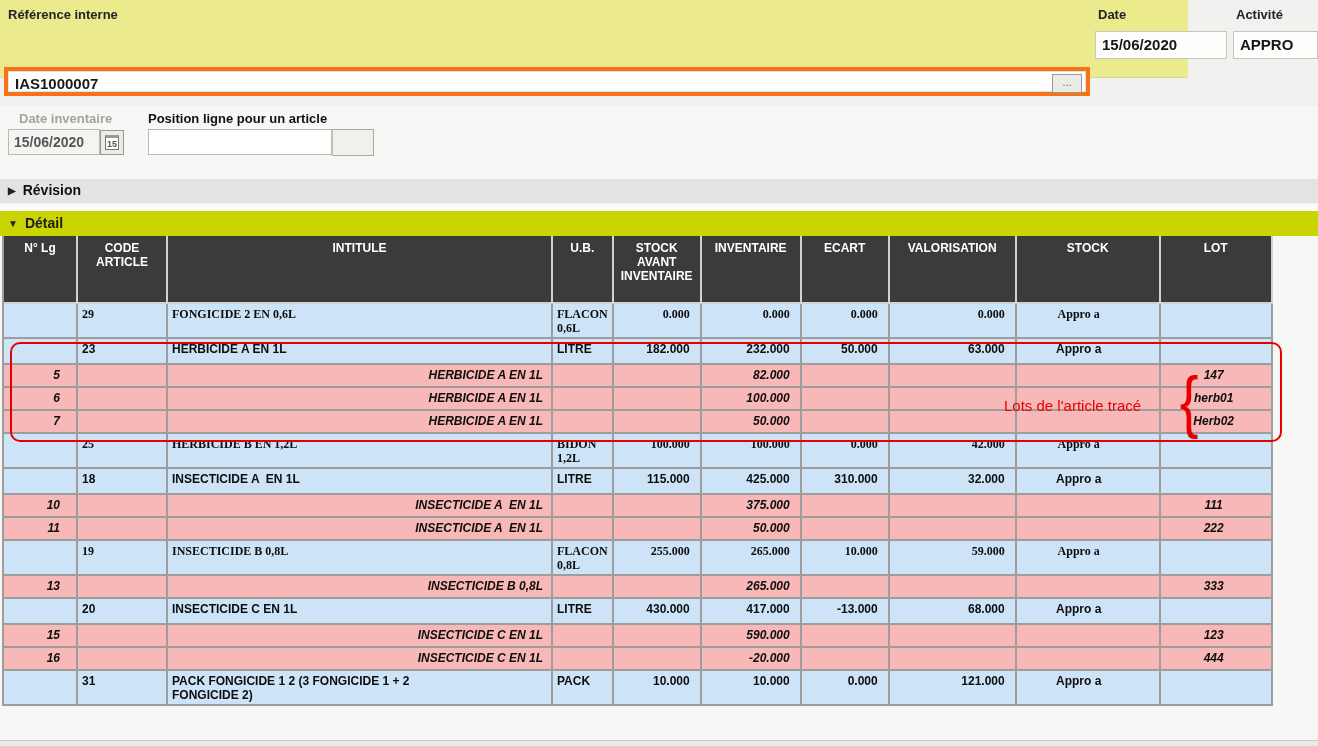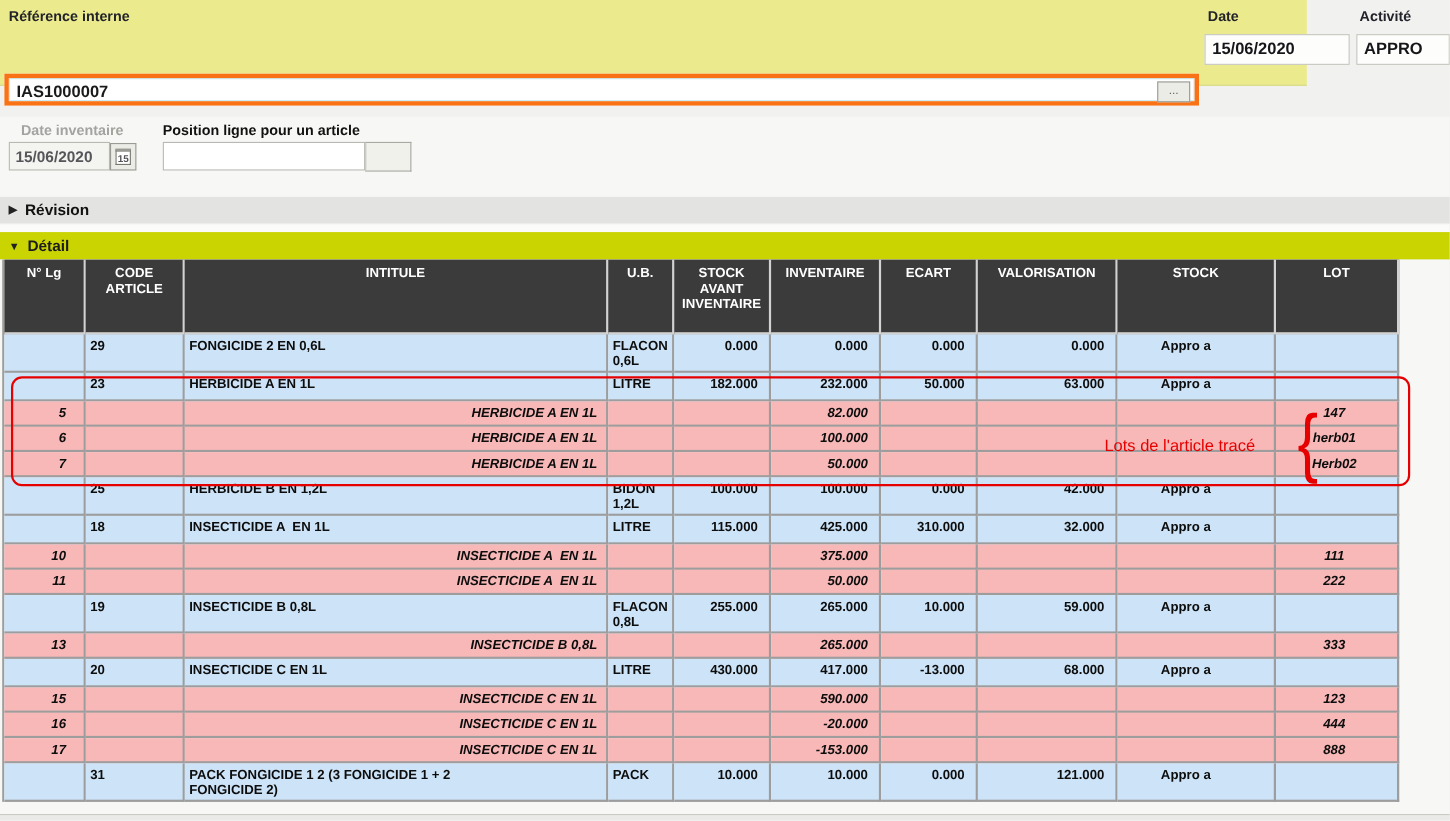--- a/index.html
+++ b/index.html
@@ -55,21 +55,21 @@
   .table-region { position:absolute; left:0; top:236px; width:1318px; height:504px; background:#f7f7f5; }
   table.grid { border-collapse:separate; border-spacing:0; table-layout:fixed; margin-left:2px;
                font-size:12px; font-weight:bold; color:#0d0d0d; border-left:2px solid #9d9d9d; }
   th { background:#3b3b3b; color:#ffffff; font-size:12px; font-weight:bold; text-align:center;
        vertical-align:top; height:68px; padding:5px 2px 0 2px; line-height:14px;
        border-right:2px solid #d2d2d2; border-bottom:2px solid #d2d2d2; }
   td { vertical-align:top; padding:3px 4px 2px 4px; line-height:14px;
        border-right:2px solid #9d9d9d; border-bottom:2px solid #9d9d9d; overflow:hidden; white-space:pre-wrap; }
   tr.article td { background:#cde4f8; }
   tr.lot td { background:#f9b8b8; font-style:italic; }
-  tr.rh40 { height:28px; } tr.rh26 { height:26px; } tr.rh23 { height:23px; } tr.rh31 { height:31px; }
+  tr.rh40 { height:28px;font-family:Liberation Serif, serif; } tr.rh26 { height:26px; } tr.rh23 { height:23px; } tr.rh31 { height:31px; }
   th.nolg, td.nolg { width:74px; }
   th.code, td.code { width:90px; }
   th.intitule, td.intitule { width:385px; }
   th.ub, td.ub { width:59px; }
   th.sai, td.sai { width:88px; }
   th.inv, td.inv { width:100px; }
   th.ecart, td.ecart { width:88px; }
   th.valo, td.valo { width:127px; }
   th.stock, td.stock { width:144px; }
   th.lot, td.lot { width:112px; }
@@ -308,32 +308,20 @@
             <td class="code"></td>
             <td class="intitule">INSECTICIDE C EN 1L</td>
             <td class="ub"></td>
             <td class="sai"></td>
             <td class="inv">-20.000</td>
             <td class="ecart"></td>
             <td class="valo"></td>
             <td class="stock"></td>
             <td class="lot">444</td>
           </tr>
-          <tr class="lot rh23">
-            <td class="nolg">17</td>
-            <td class="code"></td>
-            <td class="intitule">INSECTICIDE C EN 1L</td>
-            <td class="ub"></td>
-            <td class="sai"></td>
-            <td class="inv">-153.000</td>
-            <td class="ecart"></td>
-            <td class="valo"></td>
-            <td class="stock"></td>
-            <td class="lot">888</td>
-          </tr>
           <tr class="article rh31">
             <td class="nolg"></td>
             <td class="code">31</td>
             <td class="intitule">PACK FONGICIDE 1 2 (3 FONGICIDE 1 + 2 FONGICIDE 2)</td>
             <td class="ub">PACK</td>
             <td class="sai">10.000</td>
             <td class="inv">10.000</td>
             <td class="ecart">0.000</td>
             <td class="valo">121.000</td>
             <td class="stock">Appro a</td>

